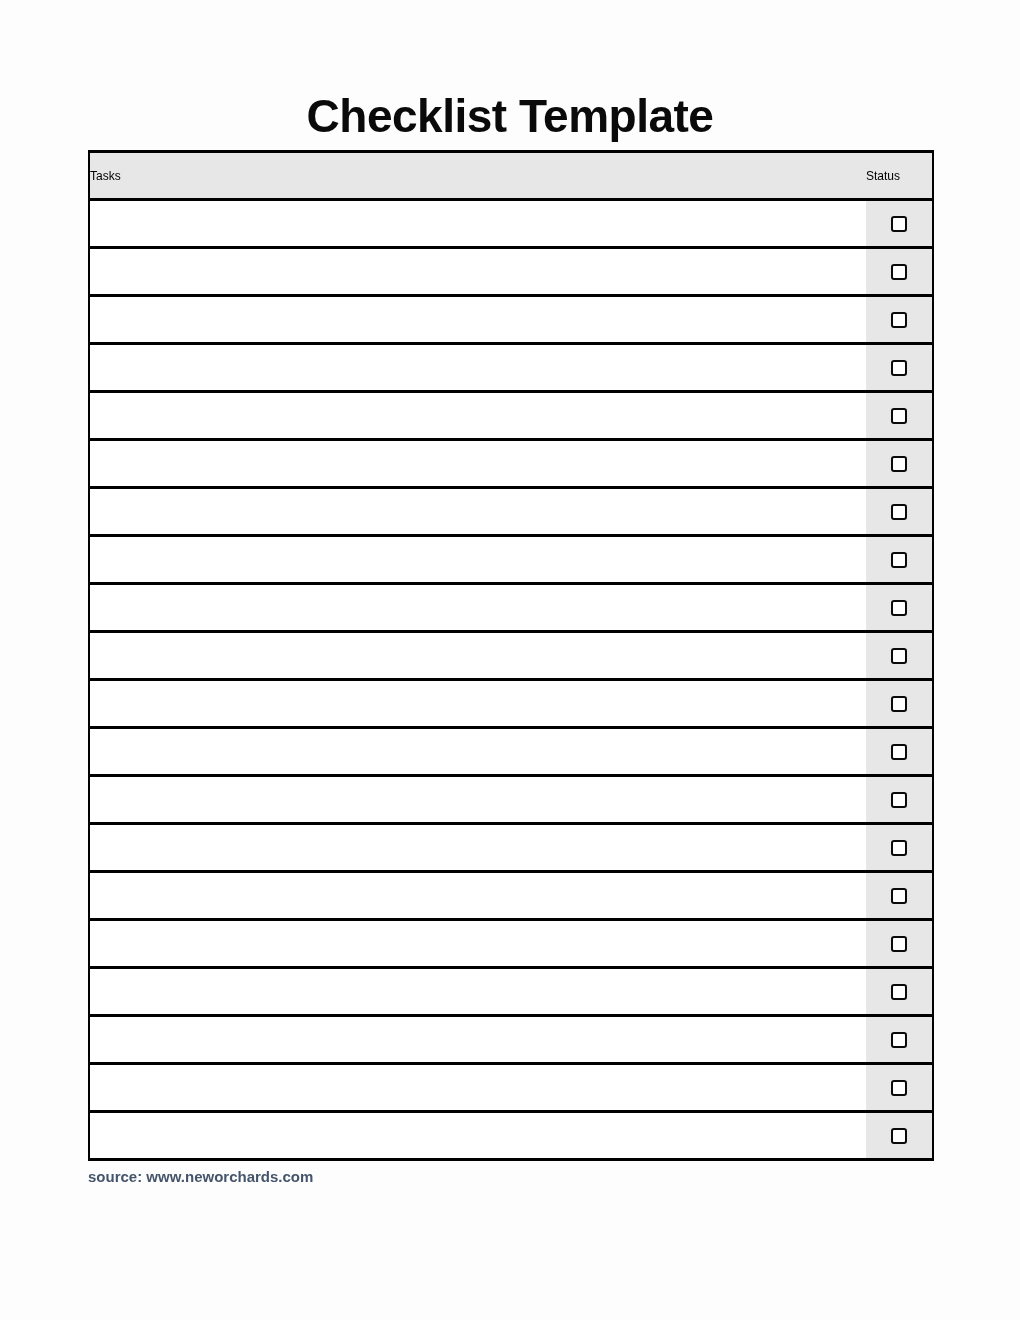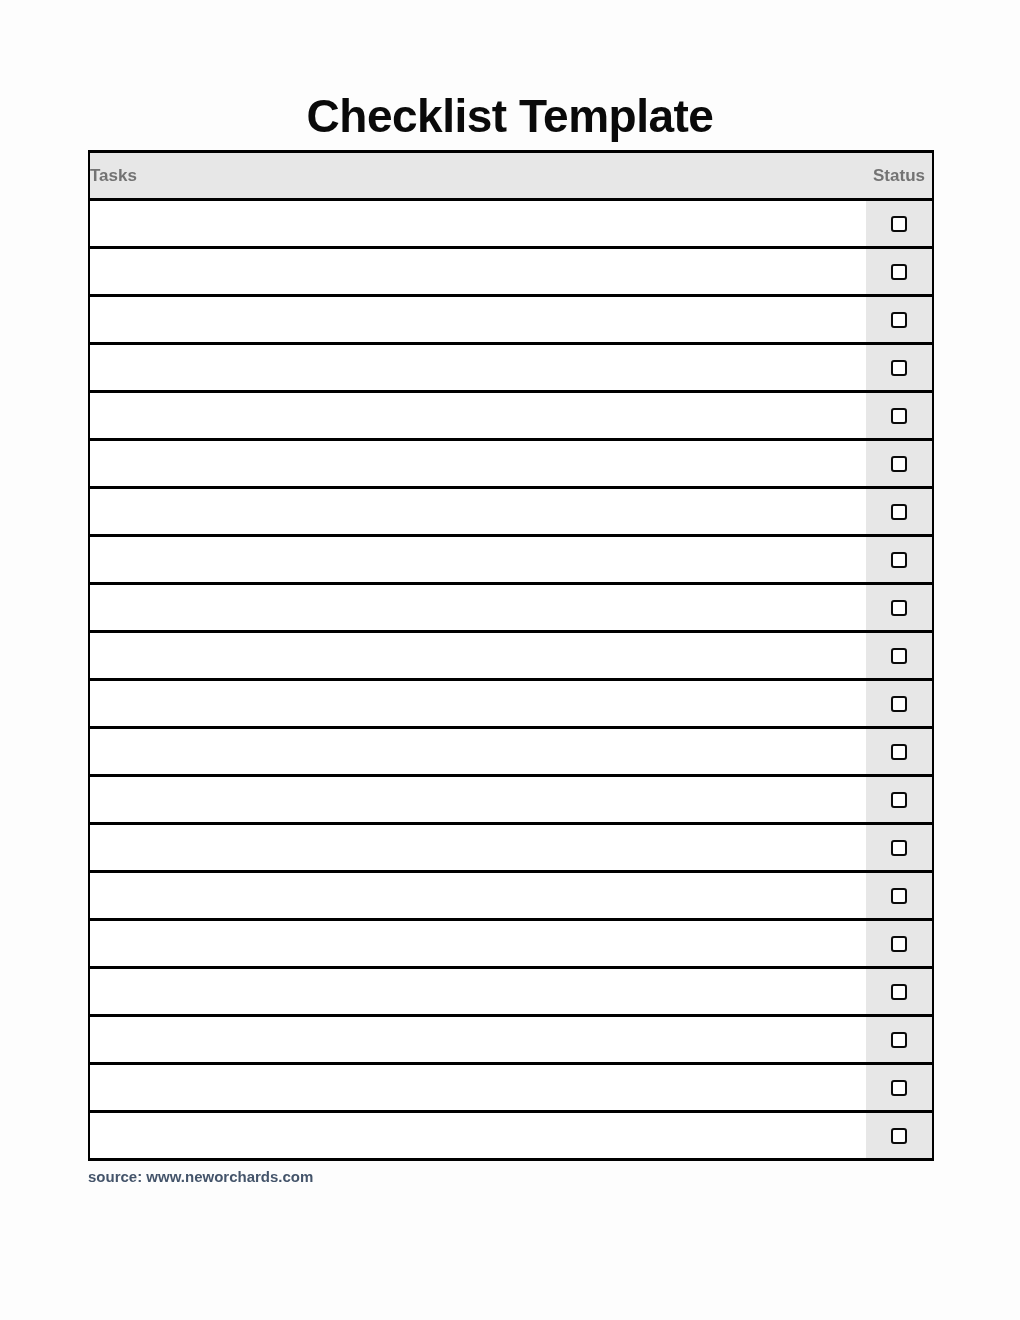--- a/index.html
+++ b/index.html
@@ -50,26 +50,26 @@
     vertical-align: middle;
   }
   
   table.checklist th:first-child,
   table.checklist td:first-child { border-left: 2px solid var(--border-color); }
   table.checklist th:last-child,
   table.checklist td:last-child { border-right: 2px solid var(--border-color); }
 
   thead th {
     background: var(--cell-gray);
-    font-size: 17px;
-    font-weight: 700;
-    color: #737373;
+    font-size: 12px;
+    font-weight: 400;
+    color: #000000;
   }
   th.tasks-header { text-align: left; padding-left: 5px; }
-  th.status-header { text-align: center; padding-right: 4px; }
+  th.status-header { text-align: left; padding-right: 4px; }
 
   td.task-cell { background: #ffffff; }
   td.status-cell {
     background: var(--cell-gray);
     text-align: center;
   }
   .checkbox {
     display: inline-block;
     width: 16px;
     height: 16px;

